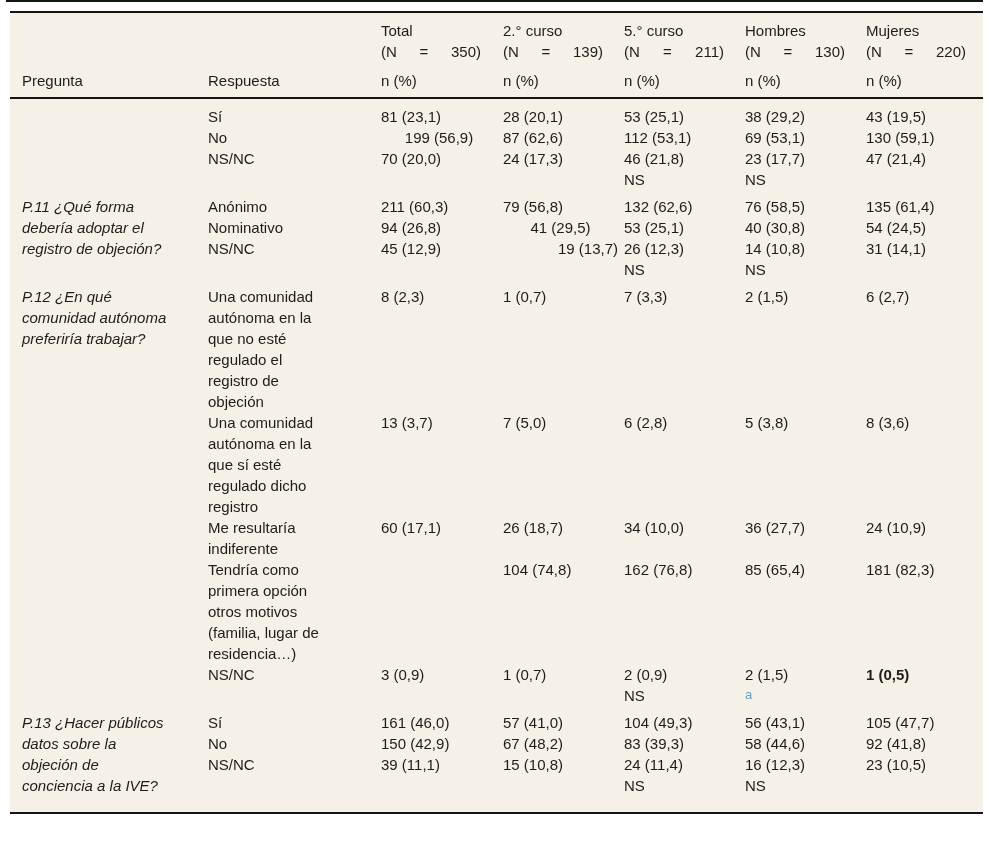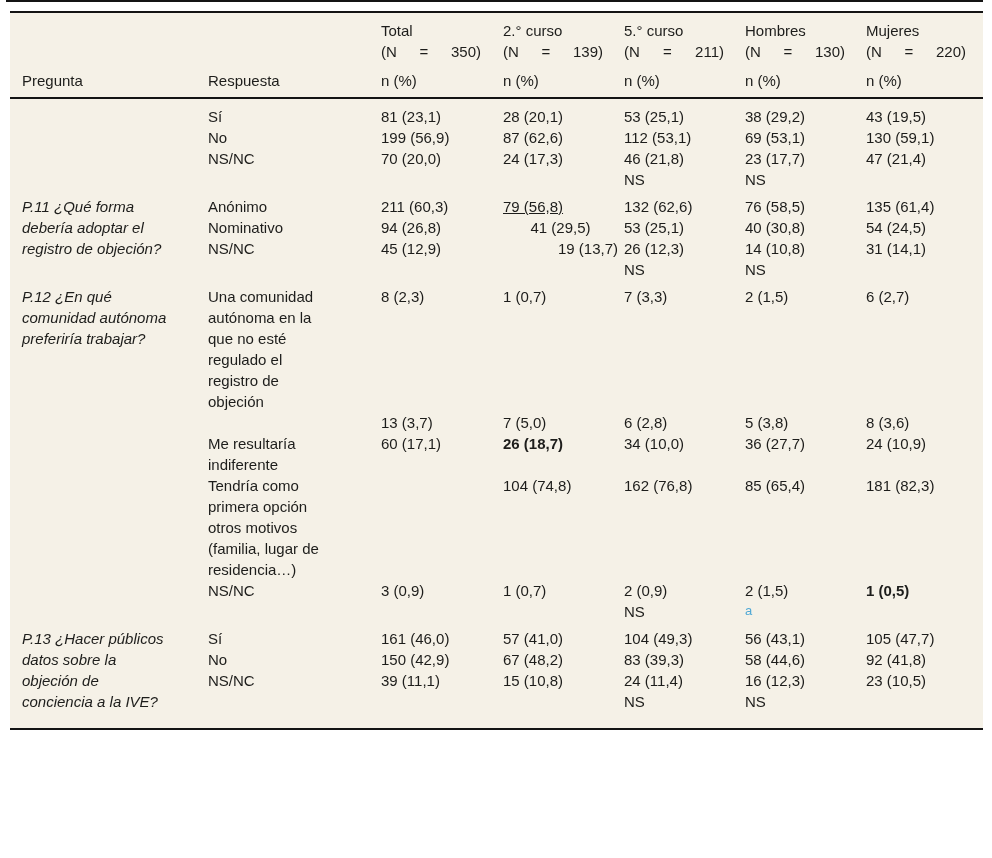--- a/index.html
+++ b/index.html
@@ -72,37 +72,37 @@
 
   <div class="tbody" id="table-body">
       <div class="qblock">
         <div class="rlabel" style="grid-row: 1;">Sí</div>
         <div class="vcell" style="grid-area: 1 / 3;"><span>81 (23,1)</span></div>
         <div class="vcell" style="grid-area: 1 / 4;"><span>28 (20,1)</span></div>
         <div class="vcell" style="grid-area: 1 / 5;"><span>53 (25,1)</span></div>
         <div class="vcell" style="grid-area: 1 / 6;"><span>38 (29,2)</span></div>
         <div class="vcell" style="grid-area: 1 / 7;"><span>43 (19,5)</span></div>
         <div class="rlabel" style="grid-row: 2;">No</div>
-        <div class="vcell" style="grid-area: 2 / 3;"><span>199 (56,9)</span></div>
+        <div class="vcell" style="grid-area: 2 / 3; text-align: center;"><span>199 (56,9)</span></div>
         <div class="vcell" style="grid-area: 2 / 4;"><span>87 (62,6)</span></div>
         <div class="vcell" style="grid-area: 2 / 5;"><span>112 (53,1)</span></div>
         <div class="vcell" style="grid-area: 2 / 6;"><span>69 (53,1)</span></div>
         <div class="vcell" style="grid-area: 2 / 7;"><span>130 (59,1)</span></div>
         <div class="rlabel" style="grid-row: 3;">NS/NC</div>
         <div class="vcell" style="grid-area: 3 / 3;"><span>70 (20,0)</span></div>
         <div class="vcell" style="grid-area: 3 / 4;"><span>24 (17,3)</span></div>
         <div class="vcell" style="grid-area: 3 / 5;"><span>46 (21,8)</span><span class="note">NS</span></div>
         <div class="vcell" style="grid-area: 3 / 6;"><span>23 (17,7)</span><span class="note">NS</span></div>
         <div class="vcell" style="grid-area: 3 / 7;"><span>47 (21,4)</span></div>
       </div>
       <div class="qblock">
         <div class="qcell" style="grid-row: 1 / span 3;">P.11 ¿Qué forma debería adoptar el registro de objeción?</div>
         <div class="rlabel" style="grid-row: 1;">Anónimo</div>
         <div class="vcell" style="grid-area: 1 / 3;"><span>211 (60,3)</span></div>
-        <div class="vcell" style="grid-area: 1 / 4; text-decoration: underline;"><span>79 (56,8)</span></div>
+        <div class="vcell" style="grid-area: 1 / 4;"><span>79 (56,8)</span></div>
         <div class="vcell" style="grid-area: 1 / 5;"><span>132 (62,6)</span></div>
         <div class="vcell" style="grid-area: 1 / 6;"><span>76 (58,5)</span></div>
         <div class="vcell" style="grid-area: 1 / 7;"><span>135 (61,4)</span></div>
         <div class="rlabel" style="grid-row: 2;">Nominativo</div>
         <div class="vcell" style="grid-area: 2 / 3;"><span>94 (26,8)</span></div>
         <div class="vcell" style="grid-area: 2 / 4; text-align: center;"><span>41 (29,5)</span></div>
         <div class="vcell" style="grid-area: 2 / 5;"><span>53 (25,1)</span></div>
         <div class="vcell" style="grid-area: 2 / 6;"><span>40 (30,8)</span></div>
         <div class="vcell" style="grid-area: 2 / 7;"><span>54 (24,5)</span></div>
         <div class="rlabel" style="grid-row: 3;">NS/NC</div>
@@ -113,28 +113,29 @@
         <div class="vcell" style="grid-area: 3 / 7;"><span>31 (14,1)</span></div>
       </div>
       <div class="qblock">
         <div class="qcell" style="grid-row: 1 / span 5;">P.12 ¿En qué comunidad autónoma preferiría trabajar?</div>
         <div class="rlabel" style="grid-row: 1;">Una comunidad autónoma en la que no esté regulado el registro de objeción</div>
         <div class="vcell" style="grid-area: 1 / 3;"><span>8 (2,3)</span></div>
         <div class="vcell" style="grid-area: 1 / 4;"><span>1 (0,7)</span></div>
         <div class="vcell" style="grid-area: 1 / 5;"><span>7 (3,3)</span></div>
         <div class="vcell" style="grid-area: 1 / 6;"><span>2 (1,5)</span></div>
         <div class="vcell" style="grid-area: 1 / 7;"><span>6 (2,7)</span></div>
+        <div class="rlabel" style="grid-row: 2;">Una comunidad autónoma en la que sí esté regulado dicho registro</div>
         <div class="vcell" style="grid-area: 2 / 3;"><span>13 (3,7)</span></div>
         <div class="vcell" style="grid-area: 2 / 4;"><span>7 (5,0)</span></div>
         <div class="vcell" style="grid-area: 2 / 5;"><span>6 (2,8)</span></div>
         <div class="vcell" style="grid-area: 2 / 6;"><span>5 (3,8)</span></div>
         <div class="vcell" style="grid-area: 2 / 7;"><span>8 (3,6)</span></div>
         <div class="rlabel" style="grid-row: 3;">Me resultaría indiferente</div>
         <div class="vcell" style="grid-area: 3 / 3;"><span>60 (17,1)</span></div>
-        <div class="vcell" style="grid-area: 3 / 4; font-weight: bold;"><span>26 (18,7)</span></div>
+        <div class="vcell" style="grid-area: 3 / 4;"><span>26 (18,7)</span></div>
         <div class="vcell" style="grid-area: 3 / 5;"><span>34 (10,0)</span></div>
         <div class="vcell" style="grid-area: 3 / 6;"><span>36 (27,7)</span></div>
         <div class="vcell" style="grid-area: 3 / 7;"><span>24 (10,9)</span></div>
         <div class="rlabel" style="grid-row: 4;">Tendría como primera opción otros motivos (familia, lugar de residencia…)</div>
         <div class="vcell" style="grid-area: 4 / 4;"><span>104 (74,8)</span></div>
         <div class="vcell" style="grid-area: 4 / 5;"><span>162 (76,8)</span></div>
         <div class="vcell" style="grid-area: 4 / 6;"><span>85 (65,4)</span></div>
         <div class="vcell" style="grid-area: 4 / 7;"><span>181 (82,3)</span></div>
         <div class="rlabel" style="grid-row: 5;">NS/NC</div>
         <div class="vcell" style="grid-area: 5 / 3;"><span>3 (0,9)</span></div>

